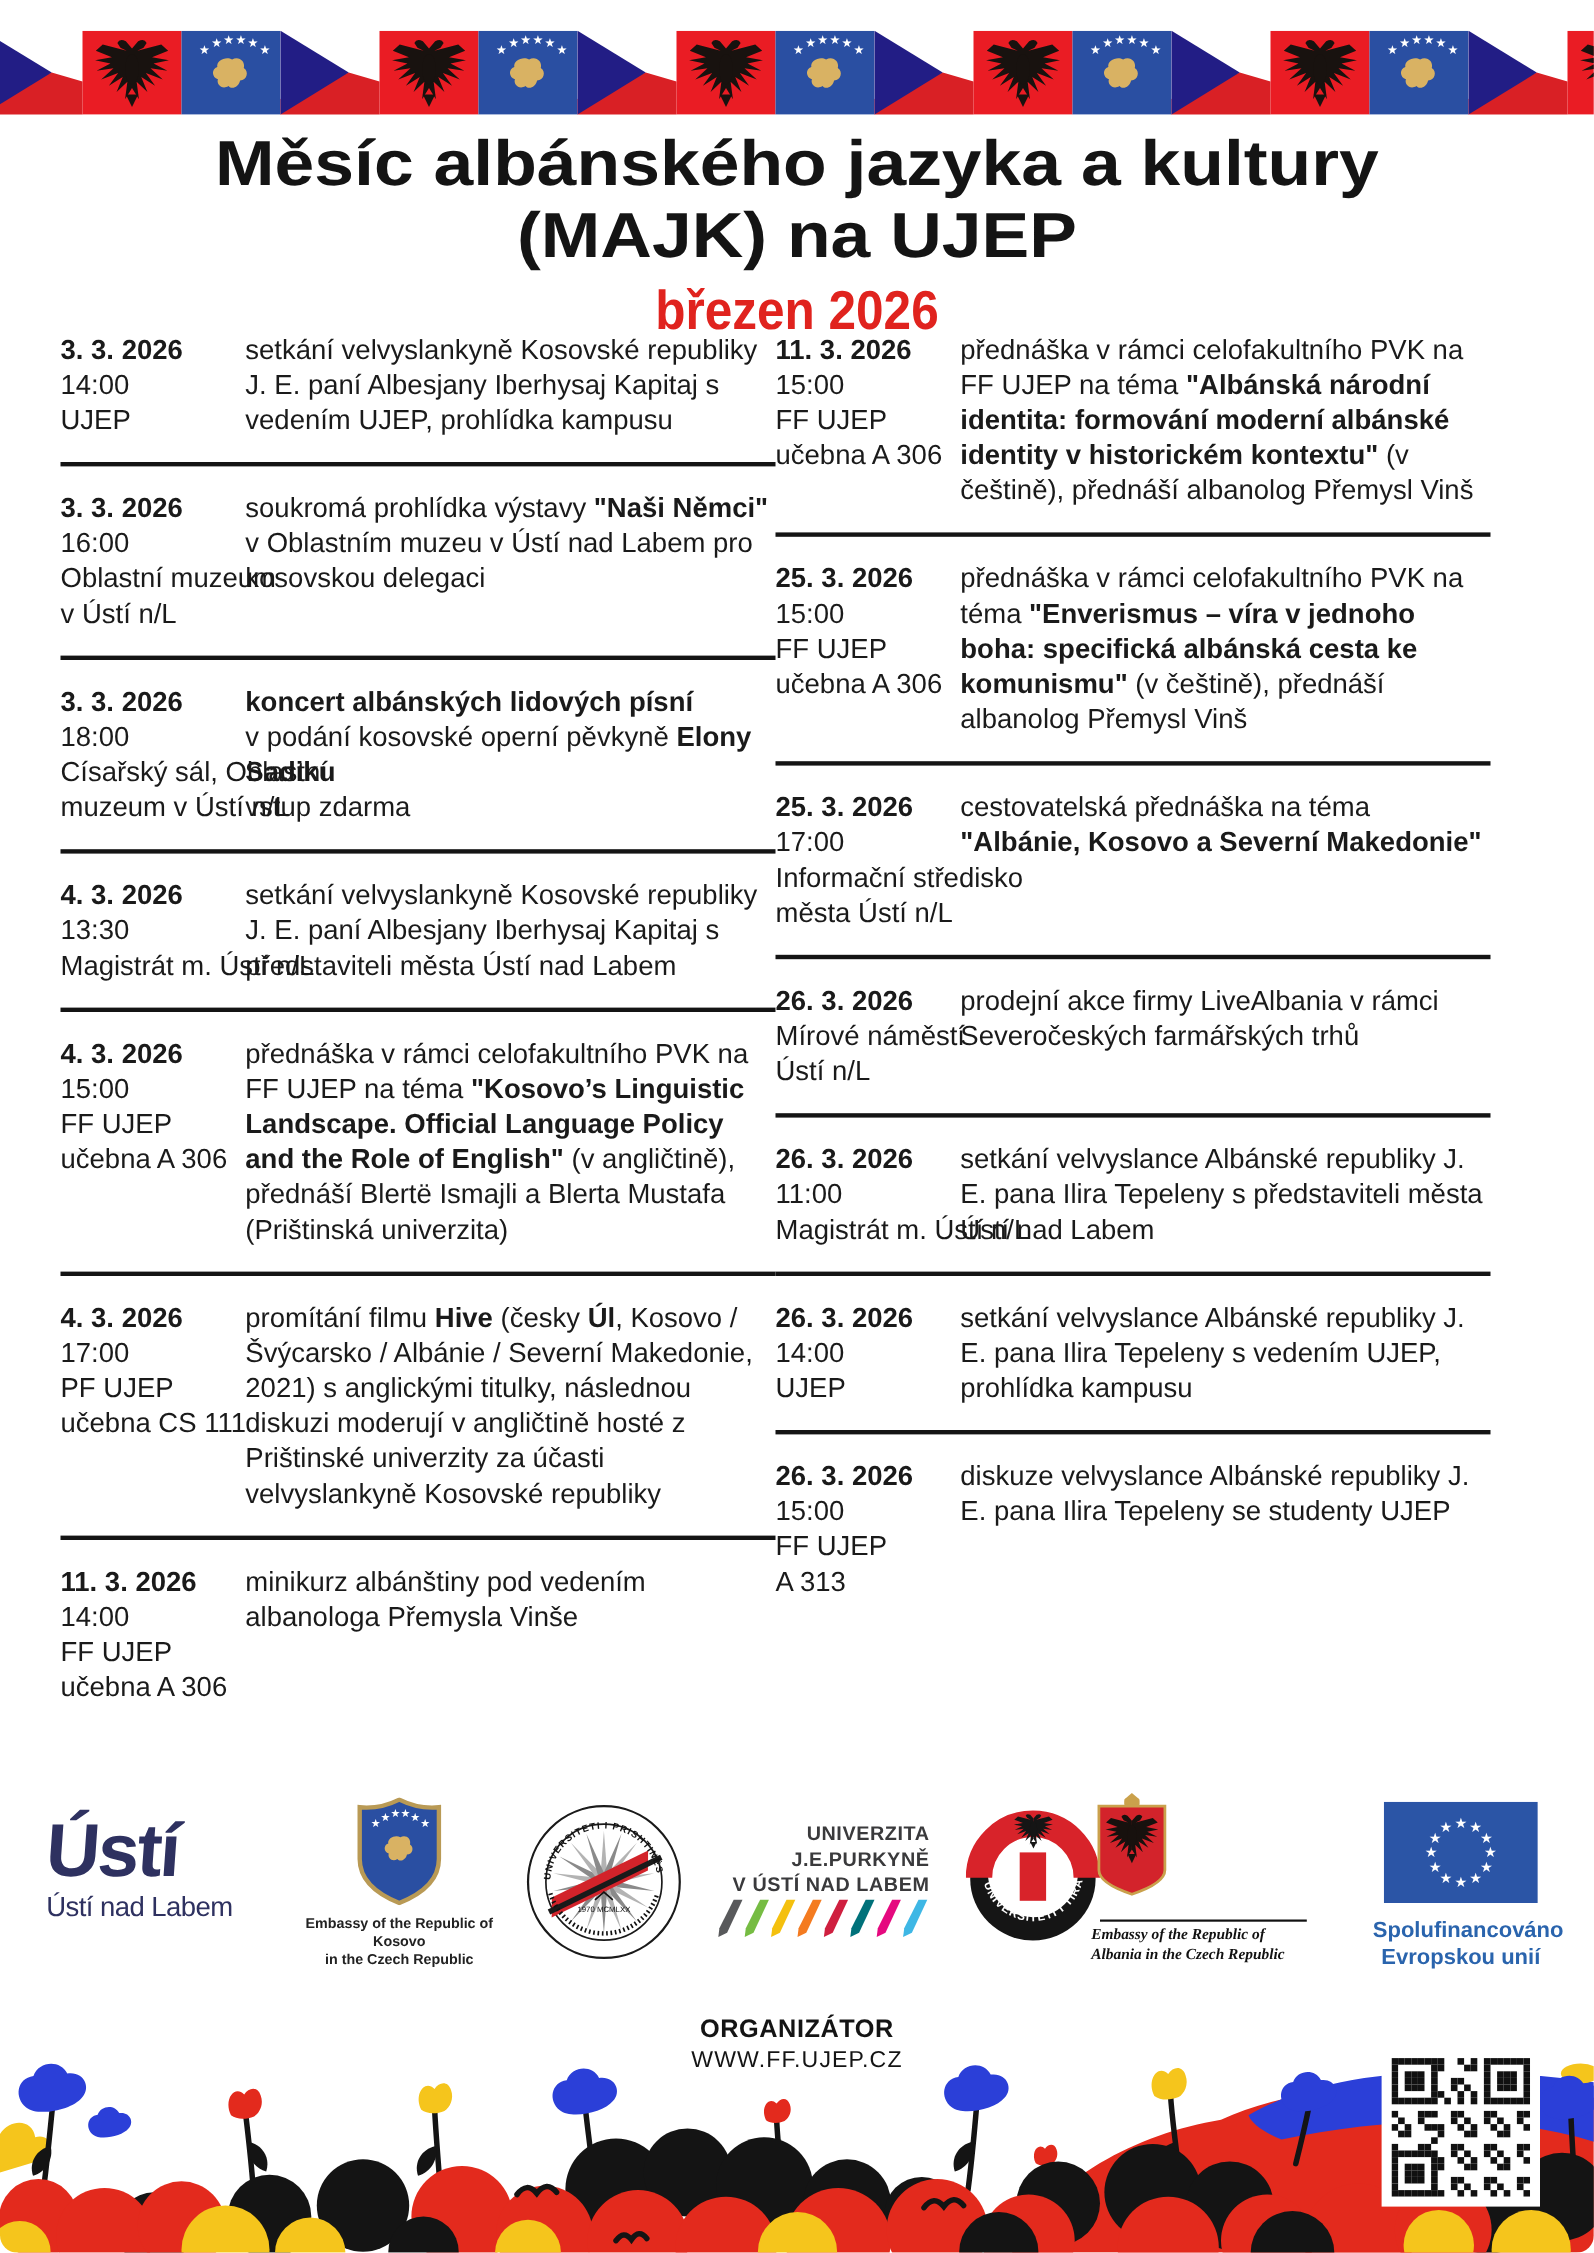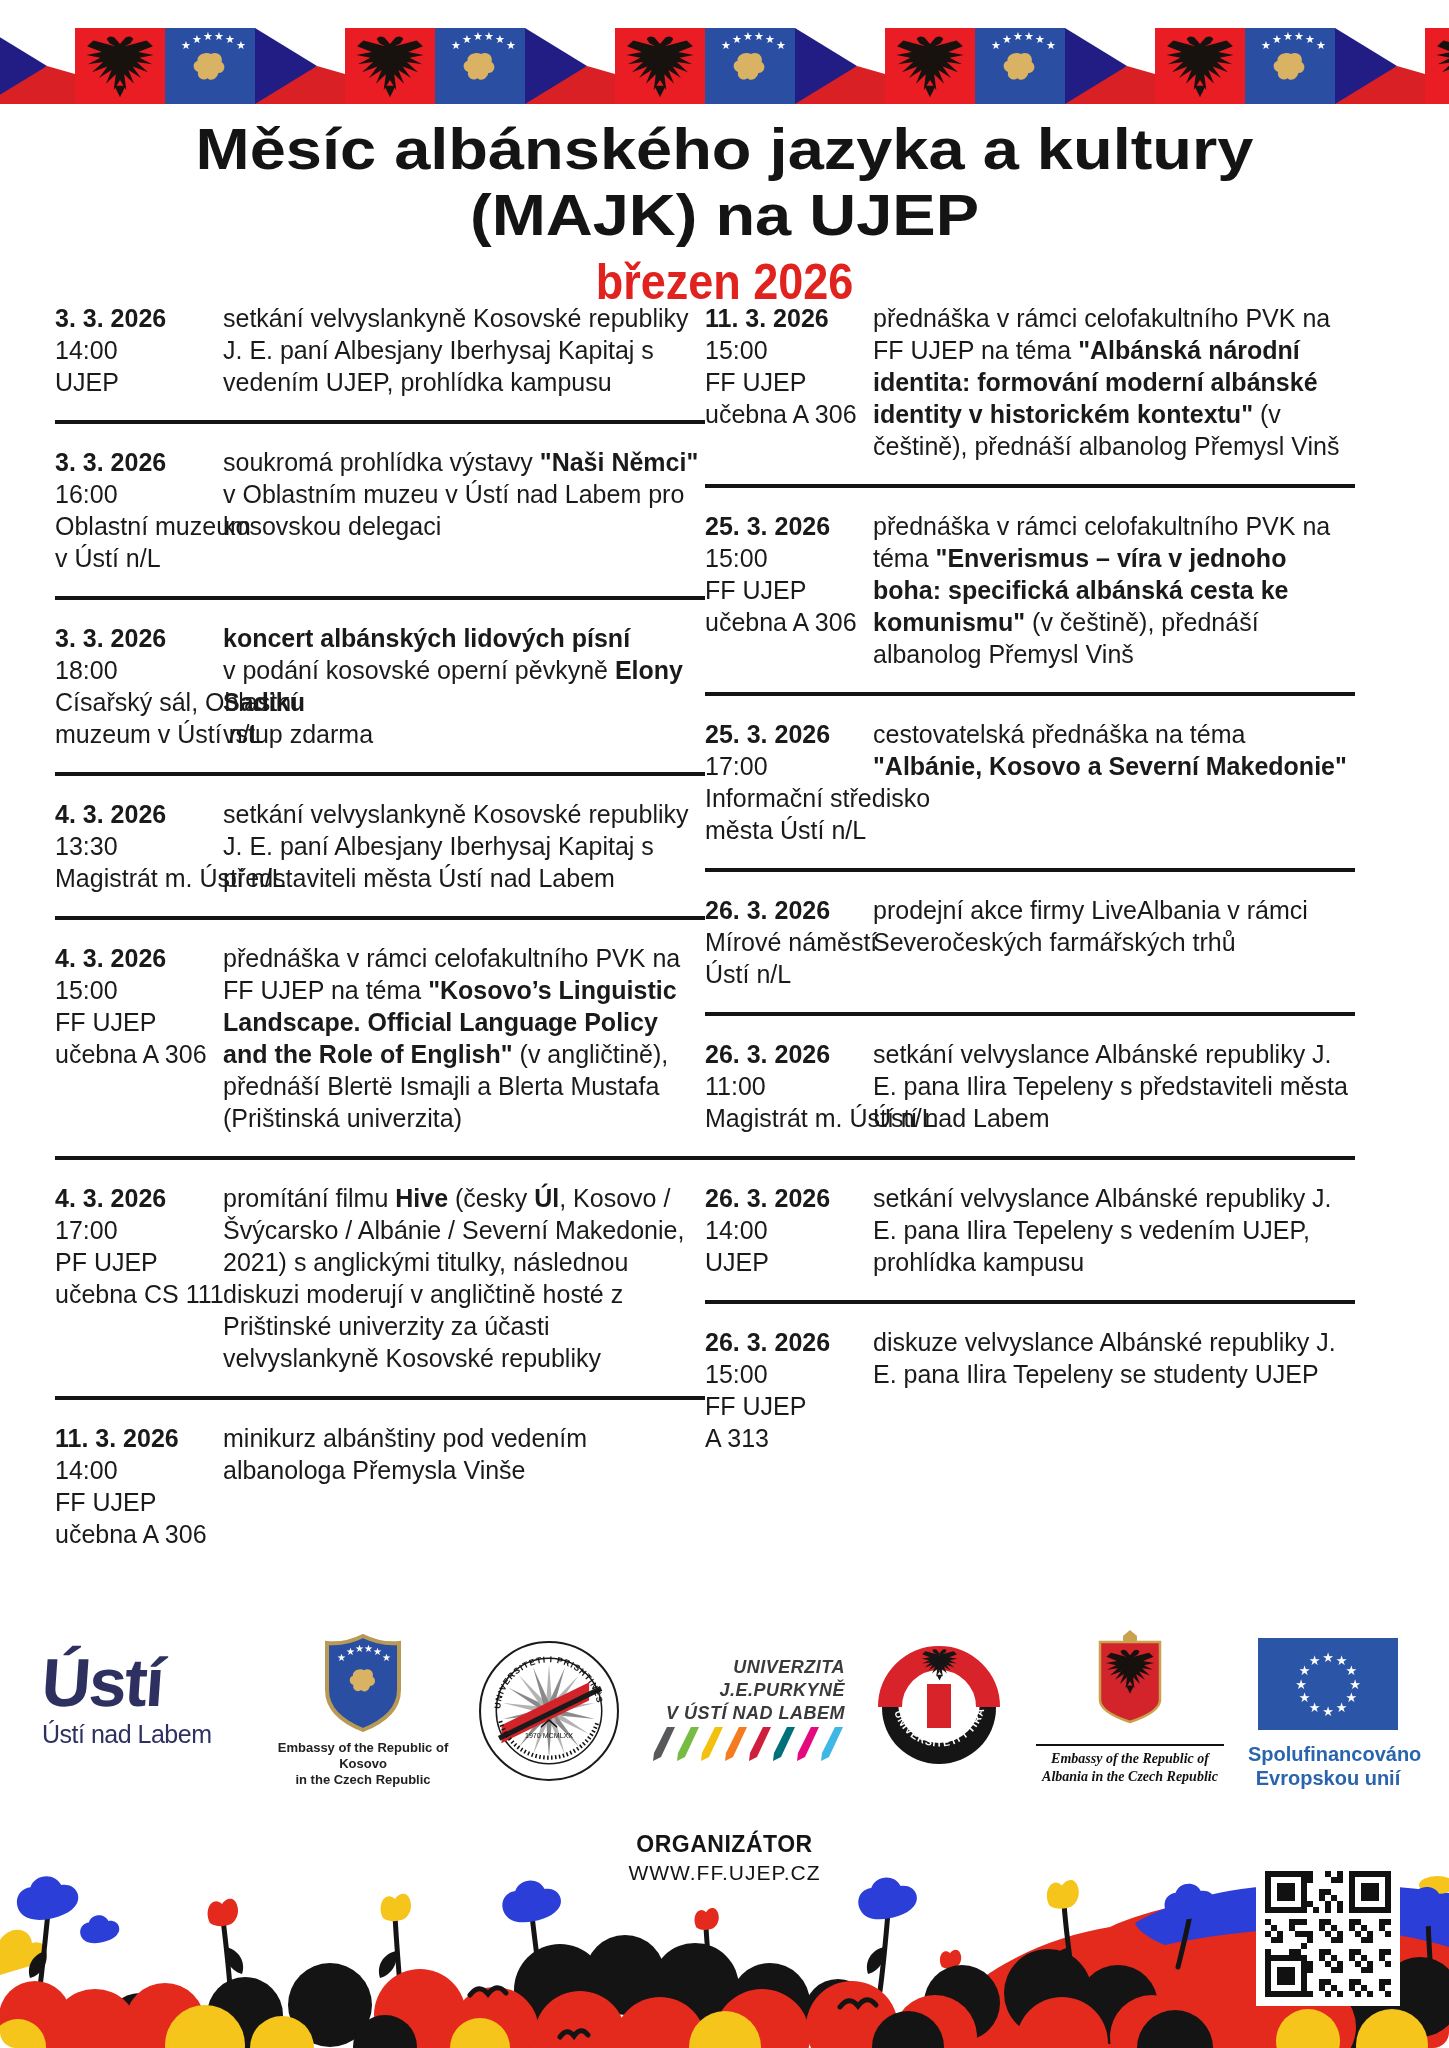--- a/index.html
+++ b/index.html
@@ -21,24 +21,24 @@
   .ev-desc{font-size:25px;line-height:32px;}
   .b{font-weight:bold;}
   .logos{position:absolute;top:1628px;left:0;width:100%;height:190px;}
   .lg{position:absolute;}
   .lg-usti{left:42px;top:22px;width:210px;color:var(--navy,#2e3160);}
   .usti-big{font-size:68px;line-height:64px;font-weight:bold;letter-spacing:-2px;transform:skewX(-4deg);}
   .usti-sub{font-size:25px;font-weight:normal;margin-top:6px;letter-spacing:-.5px;}
   .lg-kosovo{left:262px;top:6px;width:202px;text-align:center;}
   .lg-caption{font-size:13px;font-weight:bold;line-height:16px;margin-top:4px;color:#222;}
   .lg-prish{left:478px;top:12px;}
-  .lg-ujep{left:645px;top:28px;width:200px;text-align:right;color:#3a3a3c;font-style:italic;}
+  .lg-ujep{left:645px;top:28px;width:200px;text-align:right;color:#3a3a3c;}
   .ujep-line{font-size:18px;font-weight:bold;line-height:23px;letter-spacing:.5px;}
   .lg-tirana{left:878px;top:16px;}
-  .lg-albania{left:1028px;top:0;width:204px;text-align:center;}
+  .lg-albania{left:992px;top:0;width:204px;text-align:left;}
   .alb-rule{width:188px;height:2px;background:#111;margin:6px auto 4px;}
   .alb-caption{font-family:"Liberation Serif",serif;font-style:italic;font-weight:bold;
                font-size:14px;line-height:18px;color:#111;}
   .lg-eu{left:1248px;top:10px;width:160px;text-align:center;}
   .eu-caption{font-size:20px;font-weight:bold;line-height:24px;margin-top:8px;color:var(--eu-text,#2a64ad);}
   .organizer{position:absolute;top:1830px;left:0;width:100%;text-align:center;z-index:6;color:#141414;}
   .org1,.org2{font-size:23px;font-weight:bold;line-height:29px;letter-spacing:.5px;}
   .org3{font-size:21px;line-height:27px;letter-spacing:1px;}
   .flowers{position:absolute;left:0;top:1855px;z-index:2;}
   .qr{position:absolute;left:1256px;top:1862px;width:144px;height:144px;background:#fff;z-index:5;

